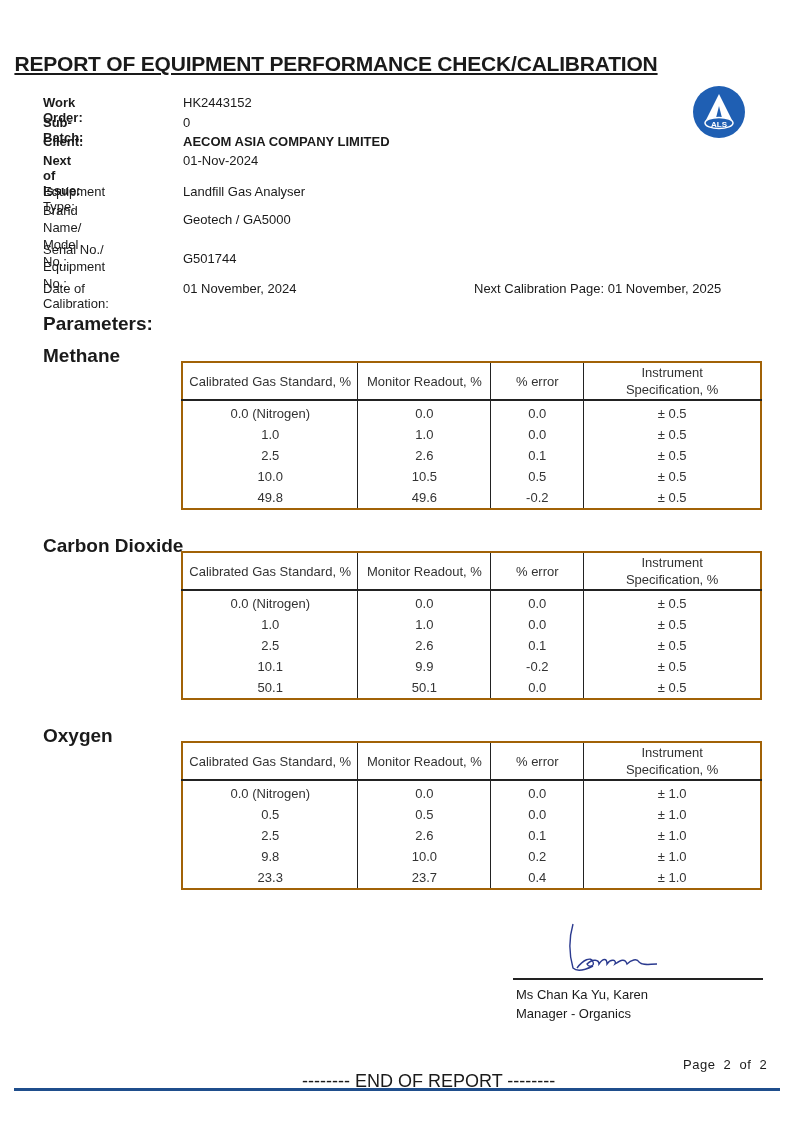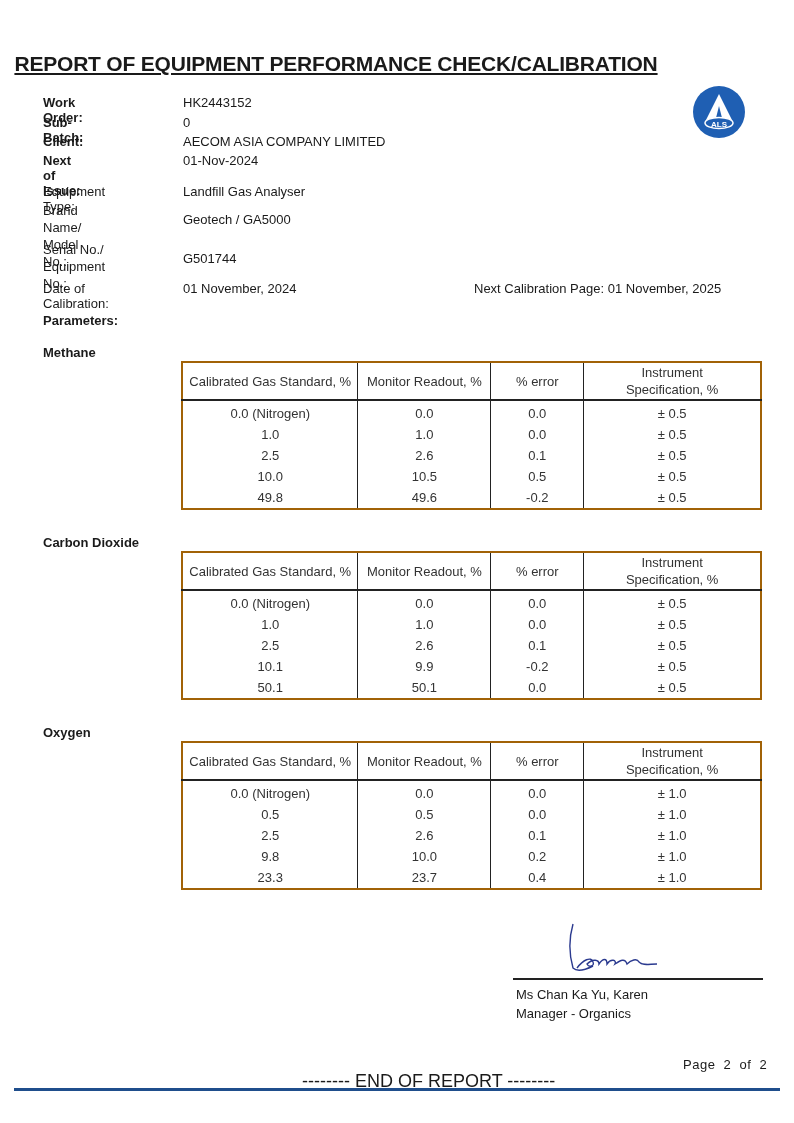--- a/index.html
+++ b/index.html
@@ -5,21 +5,21 @@
   html,body{margin:0;padding:0;background:#fff;}
   body{width:794px;height:1123px;position:relative;overflow:hidden;font-family:"Liberation Sans",sans-serif;color:#1a1a1a;}
   .title{position:absolute;left:0;width:672px;top:52px;text-align:center;font-weight:bold;font-size:21px;text-decoration:underline;letter-spacing:-0.2px;}
   .logo{position:absolute;left:693px;top:86px;width:52px;height:52px;border-radius:50%;background:#1f5fb3;}
   .logo svg{position:absolute;left:0;top:0;}
   .kv{position:absolute;font-size:13px;}
   .kv .k{position:absolute;left:0;}
   .kv .v{position:absolute;left:140px;white-space:nowrap;}
   .bold{font-weight:bold;}
   .lbl2{line-height:17px;}
-  .section{position:absolute;left:43px;font-weight:bold;font-size:13px;}
+  .section{position:absolute;left:43px;font-weight:bold;font-size:19px;}
   table.cal{position:absolute;left:181px;width:581px;border-collapse:collapse;font-size:13px;border:2px solid #a16207;}
   table.cal th{font-weight:normal;border:1px solid #222;border-bottom:2px solid #222;height:36px;padding:0 4px;line-height:17px;color:#333;}
   table.cal td{text-align:center;height:21px;padding:0;border-left:1px solid #222;border-right:1px solid #222;color:#333;}
   .c1{width:191px}.c2{width:140px}.c3{width:97px}.c4{width:149px}
   .sigline{position:absolute;left:513px;top:978px;width:250px;height:0;border-top:2px solid #222;}
   .sig{position:absolute;left:563px;top:920px;}
   .signame{position:absolute;left:516px;top:985px;font-size:13px;line-height:19px;}
   .page{position:absolute;left:683px;top:1057px;font-size:13px;letter-spacing:0.5px;}
   .end{position:absolute;left:302px;top:1071px;font-size:18px;}
   .footline{position:absolute;left:14px;top:1088px;width:766px;border-top:3px solid #1f4e8c;}
@@ -41,21 +41,21 @@
 <div class="kv bold" style="left:43px;top:95px;">
   <span class="k">Work Order:</span>
   <span class="v" style="font-weight:normal">HK2443152</span>
 </div>
 <div class="kv bold" style="left:43px;top:115px;">
   <span class="k">Sub-Batch:</span>
   <span class="v" style="font-weight:normal">0</span>
 </div>
 <div class="kv bold" style="left:43px;top:134px;">
   <span class="k">Client:</span>
-  <span class="v" style="font-weight:normal">AECOM ASIA COMPANY LIMITED</span>
+  <span class="v" style="font-weight:bold">AECOM ASIA COMPANY LIMITED</span>
 </div>
 <div class="kv bold" style="left:43px;top:153px;">
   <span class="k">Next of Issue:</span>
   <span class="v" style="font-weight:normal">01-Nov-2024</span>
 </div>
 
 <div class="kv" style="left:43px;top:184px;">
   <span class="k">Equipment Type:</span>
   <span class="v">Landfill Gas Analyser</span>
 </div>

